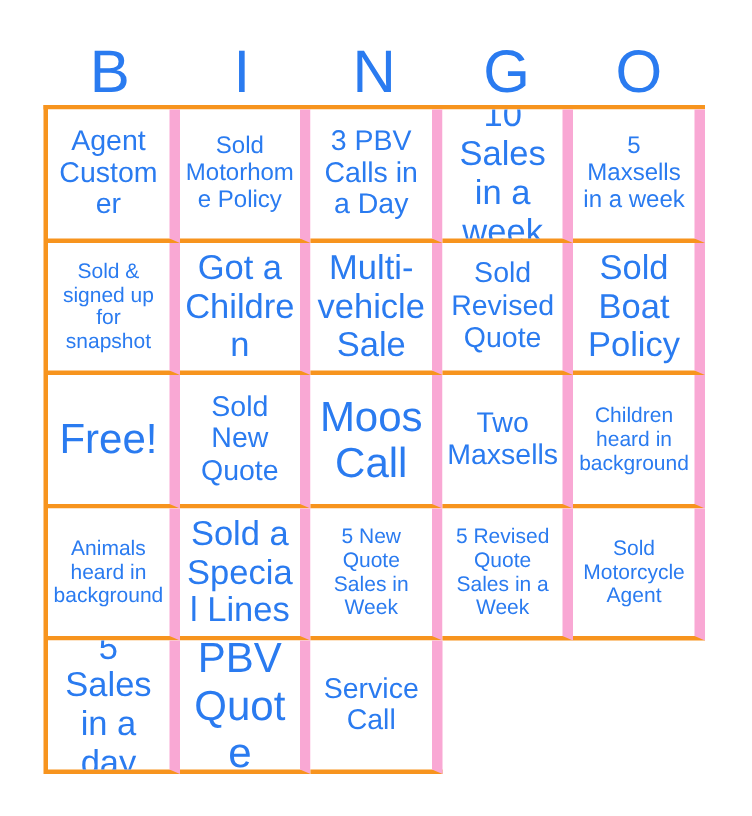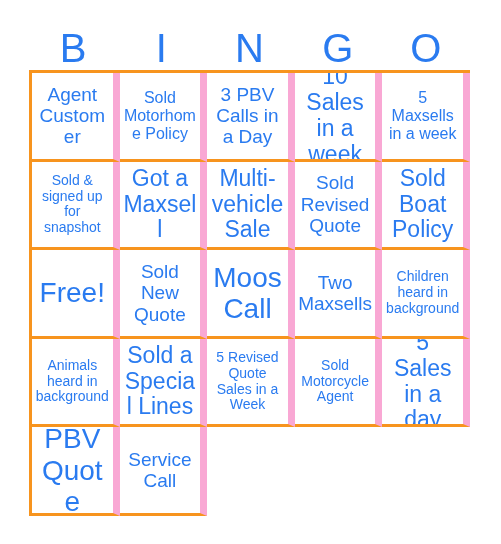--- a/index.html
+++ b/index.html
@@ -114,21 +114,21 @@
       <div class="bingo-cell">
         <span class="cell-text size-xl">10 Sales in a week</span>
       </div>
       <div class="bingo-cell">
         <span class="cell-text size-m">5 Maxsells in a week</span>
       </div>
       <div class="bingo-cell">
         <span class="cell-text size-s">Sold &amp; signed up for snapshot</span>
       </div>
       <div class="bingo-cell">
-        <span class="cell-text size-xl">Got a Maxsell</span>
+        <span class="cell-text size-xl">Got a Children</span>
       </div>
       <div class="bingo-cell">
         <span class="cell-text size-xl">Multi-vehicle Sale</span>
       </div>
       <div class="bingo-cell">
         <span class="cell-text size-l">Sold Revised Quote</span>
       </div>
       <div class="bingo-cell">
         <span class="cell-text size-xl">Sold Boat Policy</span>
       </div>
@@ -147,20 +147,23 @@
       <div class="bingo-cell">
         <span class="cell-text size-s">Children heard in background</span>
       </div>
       <div class="bingo-cell">
         <span class="cell-text size-s">Animals heard in background</span>
       </div>
       <div class="bingo-cell">
         <span class="cell-text size-xl">Sold a Special Lines</span>
       </div>
       <div class="bingo-cell">
+        <span class="cell-text size-s">5 New Quote Sales in Week</span>
+      </div>
+      <div class="bingo-cell">
         <span class="cell-text size-s">5 Revised Quote Sales in a Week</span>
       </div>
       <div class="bingo-cell">
         <span class="cell-text size-s">Sold Motorcycle Agent</span>
       </div>
       <div class="bingo-cell">
         <span class="cell-text size-xl">5 Sales in a day</span>
       </div>
       <div class="bingo-cell">
         <span class="cell-text size-xxl">PBV Quote</span>

